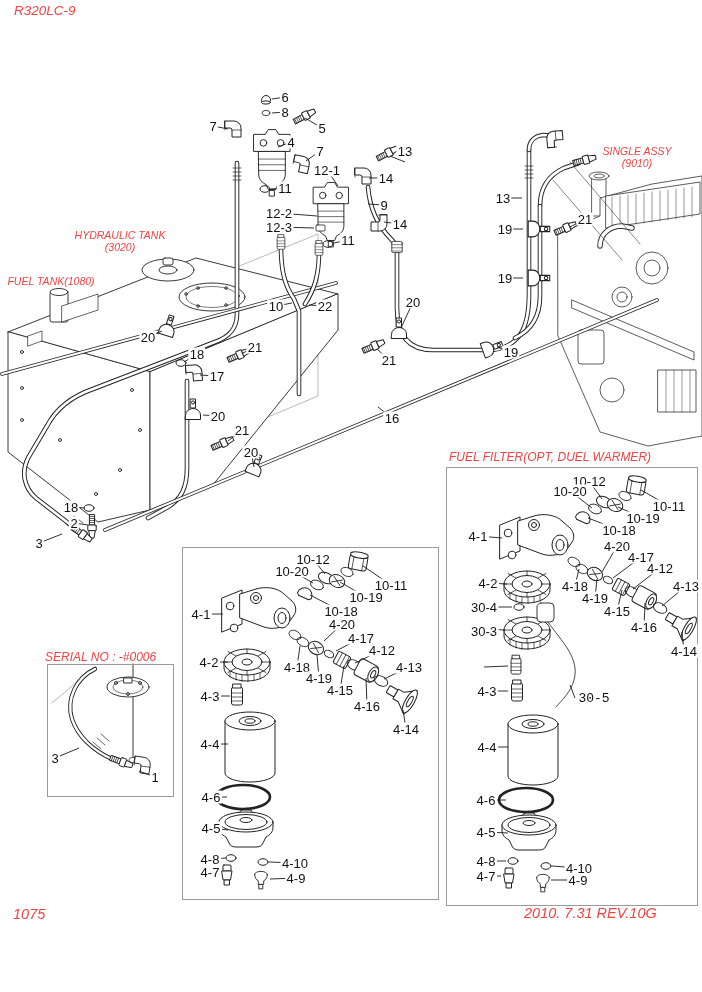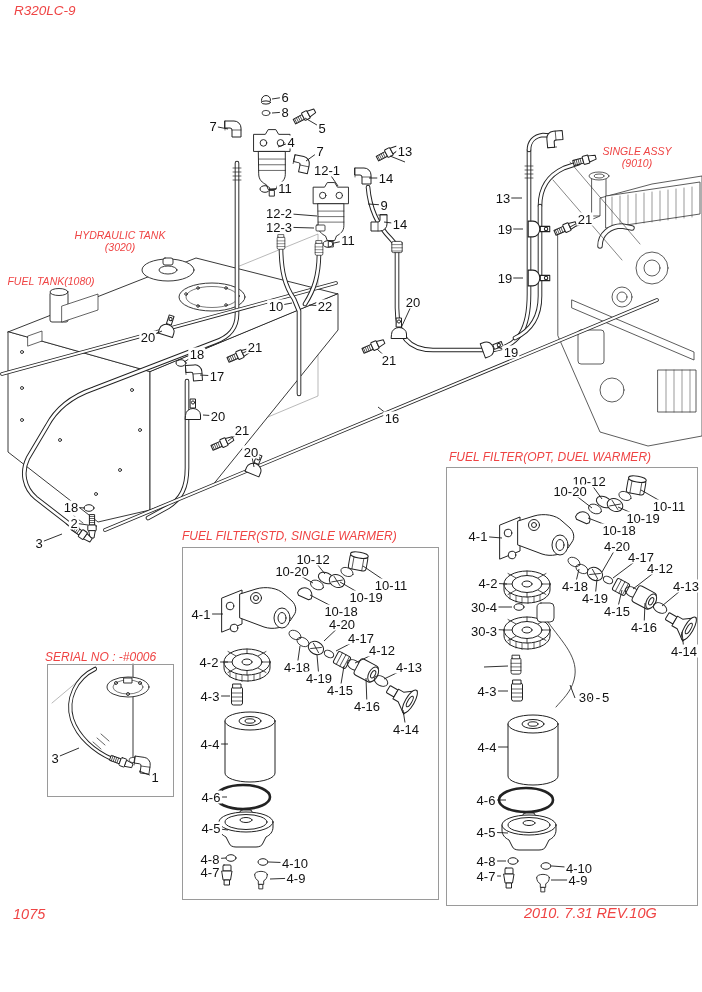--- a/index.html
+++ b/index.html
@@ -524,19 +524,18 @@
   <div class="lbl ctr sec" style="left:637px;top:157px">
     <span>SINGLE ASSY</span><br>
     <span>(9010)</span>
   </div>
   <div class="lbl ctr sec" style="left:120px;top:241px">
     <span>HYDRAULIC TANK</span><br>
     <span>(3020)</span>
   </div>
   <div class="lbl ctr sec" style="left:51px;top:281px">FUEL TANK(1080)</div>
 
-  <div class="lbl boxtitle" style="left:182px;top:529px">FUEL FILTER(STD, SINGLE WARMER)</div>
   <div class="lbl boxtitle" style="left:449px;top:450px">FUEL FILTER(OPT, DUEL WARMER)</div>
   <div class="lbl boxtitle" style="left:45px;top:650px">SERIAL NO : -#0006</div>
 
   <div class="lbl foot" style="left:13px;top:906px">1075</div>
   <div class="lbl foot" style="left:524px;top:905px">2010. 7.31  REV.10G</div>
 </div>
 
 </body></html>

